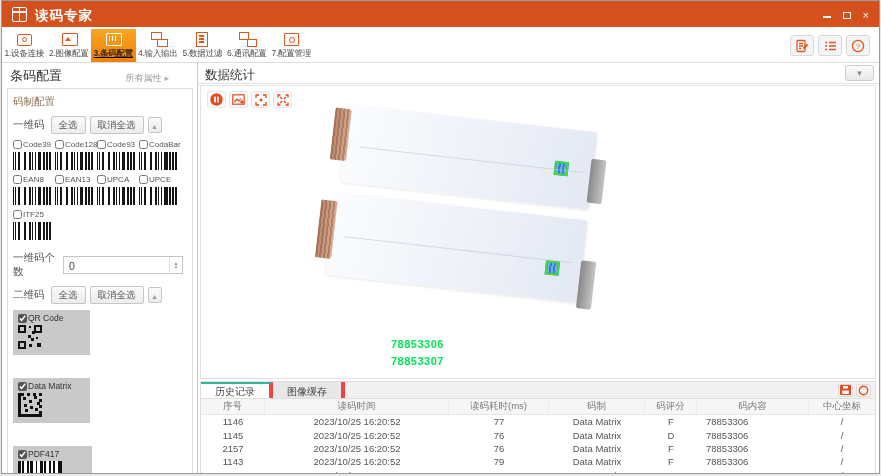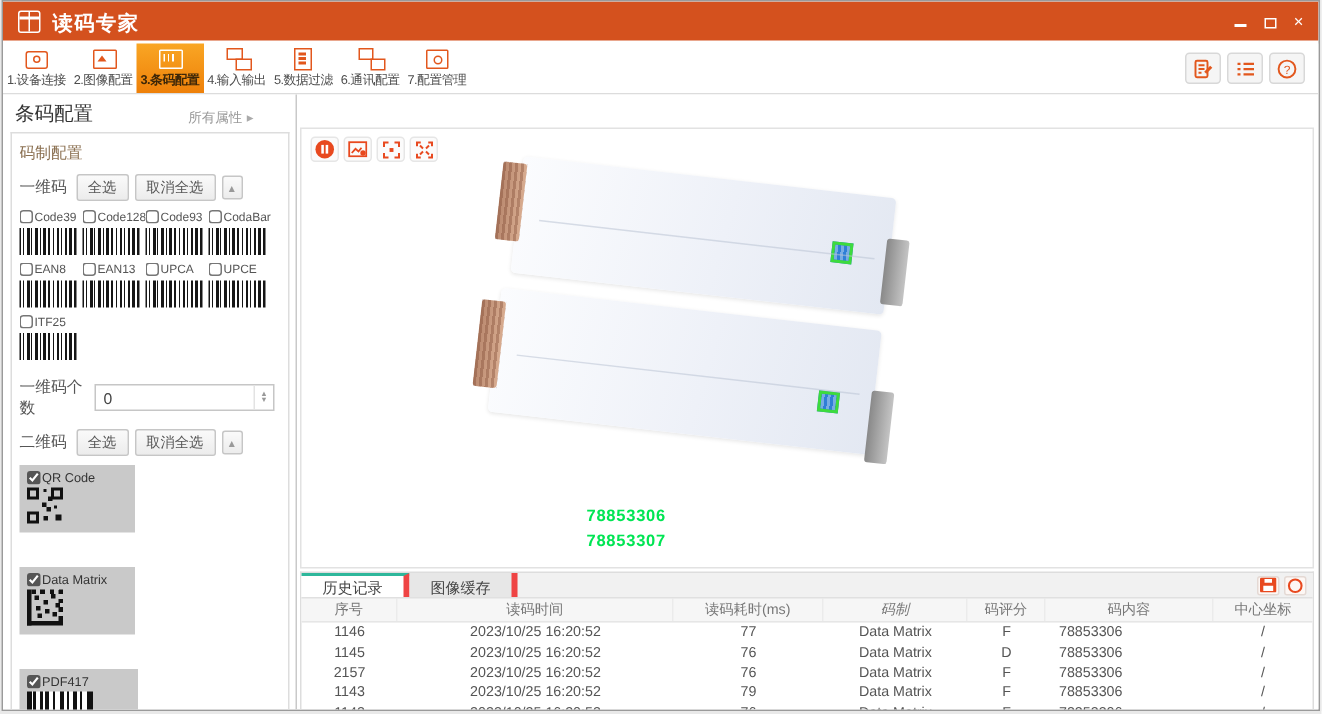--- a/index.html
+++ b/index.html
@@ -16,21 +16,21 @@
   .winctl { position:absolute; right:10px; top:0; height:28px; display:flex; align-items:center; gap:12px; }
   .wbtn { color:#fff; font-size:11px; line-height:1; cursor:default; }
   .wbtn.max { width:8px; height:7px; border:1.3px solid #fff; }
   .wbtn.min { width:8px; height:2px; background:#fff; margin-top:4px; }
 
   
   .toolbar { position:absolute; left:0; top:28px; right:0; height:34px; background:#fff;
              border-bottom:1px solid #dcdcdc; display:flex; align-items:stretch; }
   .tabs { display:flex; }
   .tab { width:44.5px; display:flex; flex-direction:column; align-items:center; justify-content:center; gap:2px; overflow:visible; }
-  .tab.active { background:linear-gradient(#f9a624,#ee8009); }
+  .tab.active { background:linear-gradient(#f9a624,#ee8009);text-decoration:underline; }
   .tab-label { font-size:8.5px; letter-spacing:-0.3px; color:#4d4d4d; white-space:nowrap; }
   .tab.active .tab-label { color:#3d2708; font-weight:bold; }
   .tabicon { position:relative; width:20px; height:15px; color:var(--accent,#e2571d); display:block; }
   .tab.active .tabicon { color:#fff; }
   .icon-camera::before { content:''; position:absolute; left:3px; top:3px; width:13px; height:10px; border:1.5px solid currentColor; border-radius:2px; }
   .icon-camera::after  { content:''; position:absolute; left:8px; top:6px; width:3px; height:3px; border:1.5px solid currentColor; border-radius:50%; }
   .icon-image::before { content:''; position:absolute; left:3px; top:2px; width:14px; height:11px; border:1.5px solid currentColor; border-radius:1px; }
   .icon-image::after  { content:''; position:absolute; left:6px; top:6px; border-left:3.5px solid transparent; border-right:3.5px solid transparent; border-bottom:4.5px solid currentColor; }
   .icon-barcode::before { content:''; position:absolute; left:3px; top:2px; width:14px; height:11px; border:1.5px solid currentColor; border-radius:1px; }
   .icon-barcode::after  { content:''; position:absolute; left:6px; top:5px; width:8px; height:5px; background:repeating-linear-gradient(90deg,currentColor 0 1px,transparent 1px 3px); }
@@ -343,20 +343,24 @@
               <span>▼</span>
             </span>
         </span>
       </div>
 
       <div class="divider"></div>
     </div>
   </div>
 
   <div class="right-panel">
+    <div class="rp-header">
+      <span class="rp-title">数据统计</span>
+      <span class="ddbtn"></span>
+    </div>
 
     <div class="viewer">
       <div class="vtoolbar">
         <span class="vbtn">
           <svg width="13" height="13">
               <circle cx="6.5" cy="6.5" r="6.2" fill="#e8491f"></circle>
               <rect x="4.2" y="3.6" width="1.7" height="5.8" fill="#fff"></rect>
               <rect x="7.1" y="3.6" width="1.7" height="5.8" fill="#fff"></rect>
             </svg>
         </span>
@@ -413,21 +417,21 @@
             <svg width="11" height="11">
                 <circle cx="5.5" cy="5.5" r="4.2" fill="none" stroke="#e8491f" stroke-width="1.4"></circle>
               </svg>
           </span>
         </div>
       </div>
       <div class="thead">
           <span class="th" style="width: 64px;">序号</span>
           <span class="th" style="width: 184px;">读码时间</span>
           <span class="th" style="width: 100px;">读码耗时(ms)</span>
-          <span class="th" style="width: 96px; font-style: italic;">码制</span>
+          <span class="th" style="width: 96px;">码制</span>
           <span class="th" style="width: 52px;">码评分</span>
           <span class="th" style="width: 112px;">码内容</span>
           <span class="th" style="flex: 1 1 0%; border-right: none;">中心坐标</span>
         </div>
       <div class="tbody">
           <div class="trow">
             <span class="td" style="width: 64px;">1146</span>
             <span class="td" style="width: 184px;">2023/10/25 16:20:52</span>
             <span class="td" style="width: 100px;">77</span>
             <span class="td" style="width: 96px;">Data Matrix</span>

